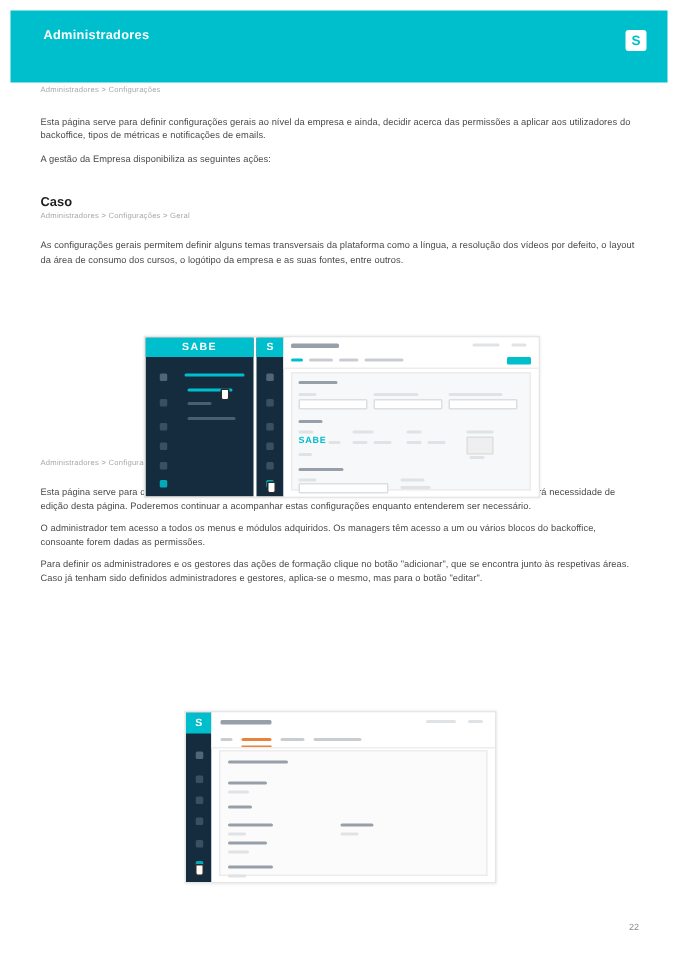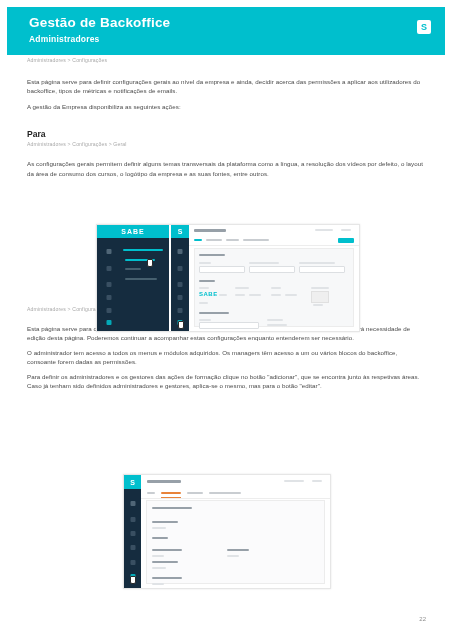--- a/index.html
+++ b/index.html
@@ -234,41 +234,40 @@
     right: 27px;
     bottom: 18px;
     font-size: 6px;
     color: #8d8d8d;
   }
 </style>
 </head>
 <body>
 
 <div class="header-band">
-  <div class="header-title">Gestão de Backoffice</div>
   <div class="header-subtitle">Administradores</div>
   <div class="header-logo">
     <span>S</span>
   </div>
 </div>
 
 <div class="content">
 
   <div>
     <div class="crumb">Administradores &gt; Configurações</div>
     <div class="gap-14"></div>
     <p class="body">Esta página serve para definir configurações gerais ao nível da empresa e ainda, decidir acerca das permissões a aplicar aos utilizadores do backoffice, tipos de métricas e notificações de emails.</p>
     <div class="gap-6"></div>
     <p class="body">A gestão da Empresa disponibiliza as seguintes ações:</p>
   </div>
 
   <div class="gap-18"></div>
 
   <div>
-    <h2 class="sec-h2">Para</h2>
+    <h2 class="sec-h2">Caso</h2>
     <div class="crumb">Administradores &gt; Configurações &gt; Geral</div>
     <div class="gap-12"></div>
     <p class="body">As configurações gerais permitem definir alguns temas transversais da plataforma como a língua, a resolução dos vídeos por defeito, o layout da área de consumo dos cursos, o logótipo da empresa e as suas fontes, entre outros.</p>
   </div>
 
   <div style="height:126px"></div>
 
   <div>
     <div class="crumb">Administradores &gt; Configurações &gt; Permissões</div>
     <div class="gap-12"></div>

